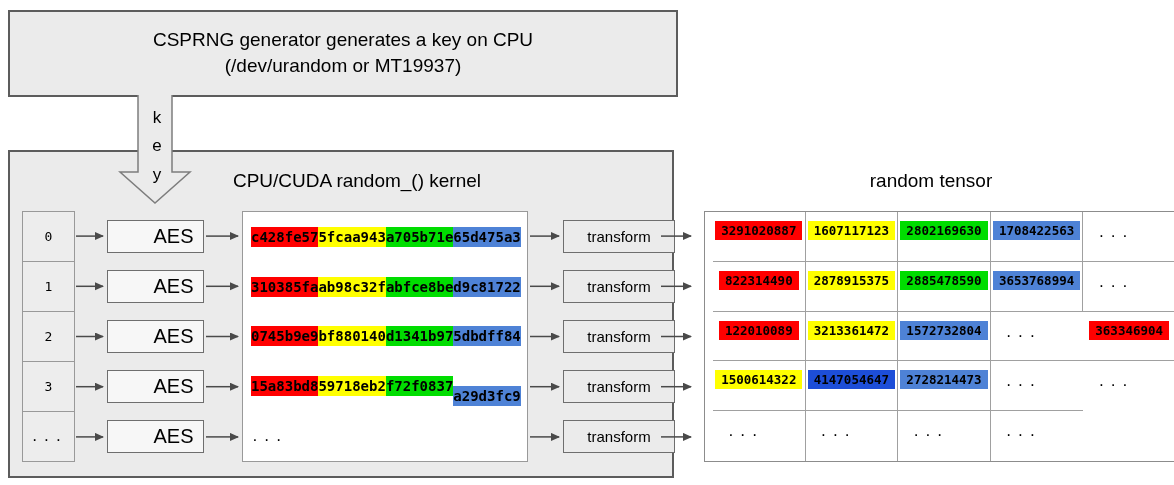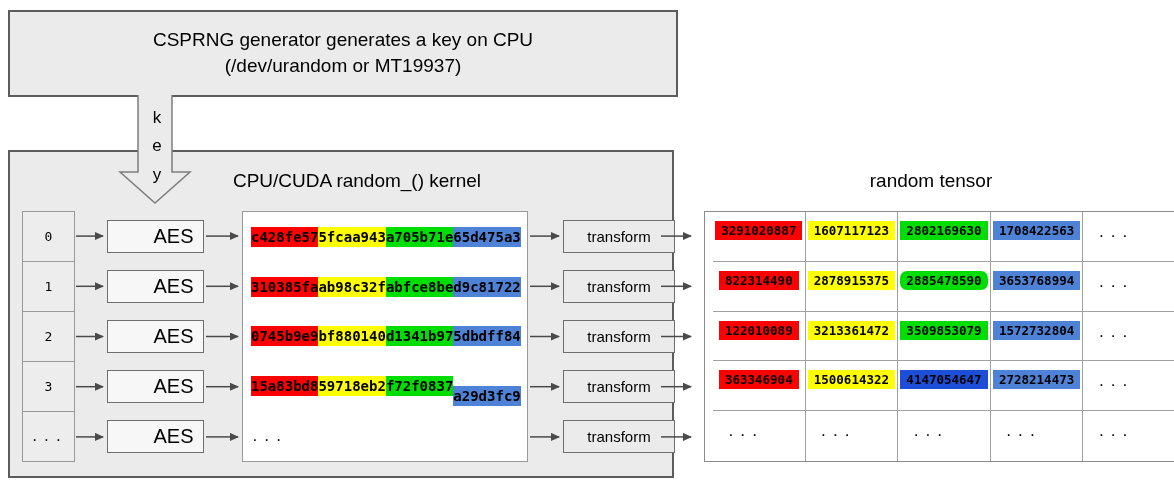--- a/index.html
+++ b/index.html
@@ -150,36 +150,33 @@
       <div class="tensor-cell last-col dots-cell">
         <div class="dots">...</div>
       </div>
       <div class="tensor-cell chip-cell">
         <span class="tensor-chip" style="background-color: rgb(255, 0, 0);">822314490</span>
       </div>
       <div class="tensor-cell chip-cell">
         <span class="tensor-chip" style="background-color: rgb(255, 255, 0);">2878915375</span>
       </div>
       <div class="tensor-cell chip-cell">
-        <span class="tensor-chip" style="background-color: rgb(0, 221, 0); border-radius: 7px;">2885478590</span>
+        <span class="tensor-chip" style="background-color: rgb(0, 221, 0);">2885478590</span>
       </div>
       <div class="tensor-cell chip-cell">
         <span class="tensor-chip" style="background-color: rgb(78, 130, 214);">3653768994</span>
       </div>
       <div class="tensor-cell last-col dots-cell">
         <div class="dots">...</div>
       </div>
       <div class="tensor-cell chip-cell">
         <span class="tensor-chip" style="background-color: rgb(255, 0, 0);">122010089</span>
       </div>
       <div class="tensor-cell chip-cell">
         <span class="tensor-chip" style="background-color: rgb(255, 255, 0);">3213361472</span>
-      </div>
-      <div class="tensor-cell chip-cell">
-        <span class="tensor-chip" style="background-color: rgb(0, 221, 0);">3509853079</span>
       </div>
       <div class="tensor-cell chip-cell">
         <span class="tensor-chip" style="background-color: rgb(78, 130, 214);">1572732804</span>
       </div>
       <div class="tensor-cell last-col dots-cell">
         <div class="dots">...</div>
       </div>
       <div class="tensor-cell chip-cell">
         <span class="tensor-chip" style="background-color: rgb(255, 0, 0);">363346904</span>
       </div>

